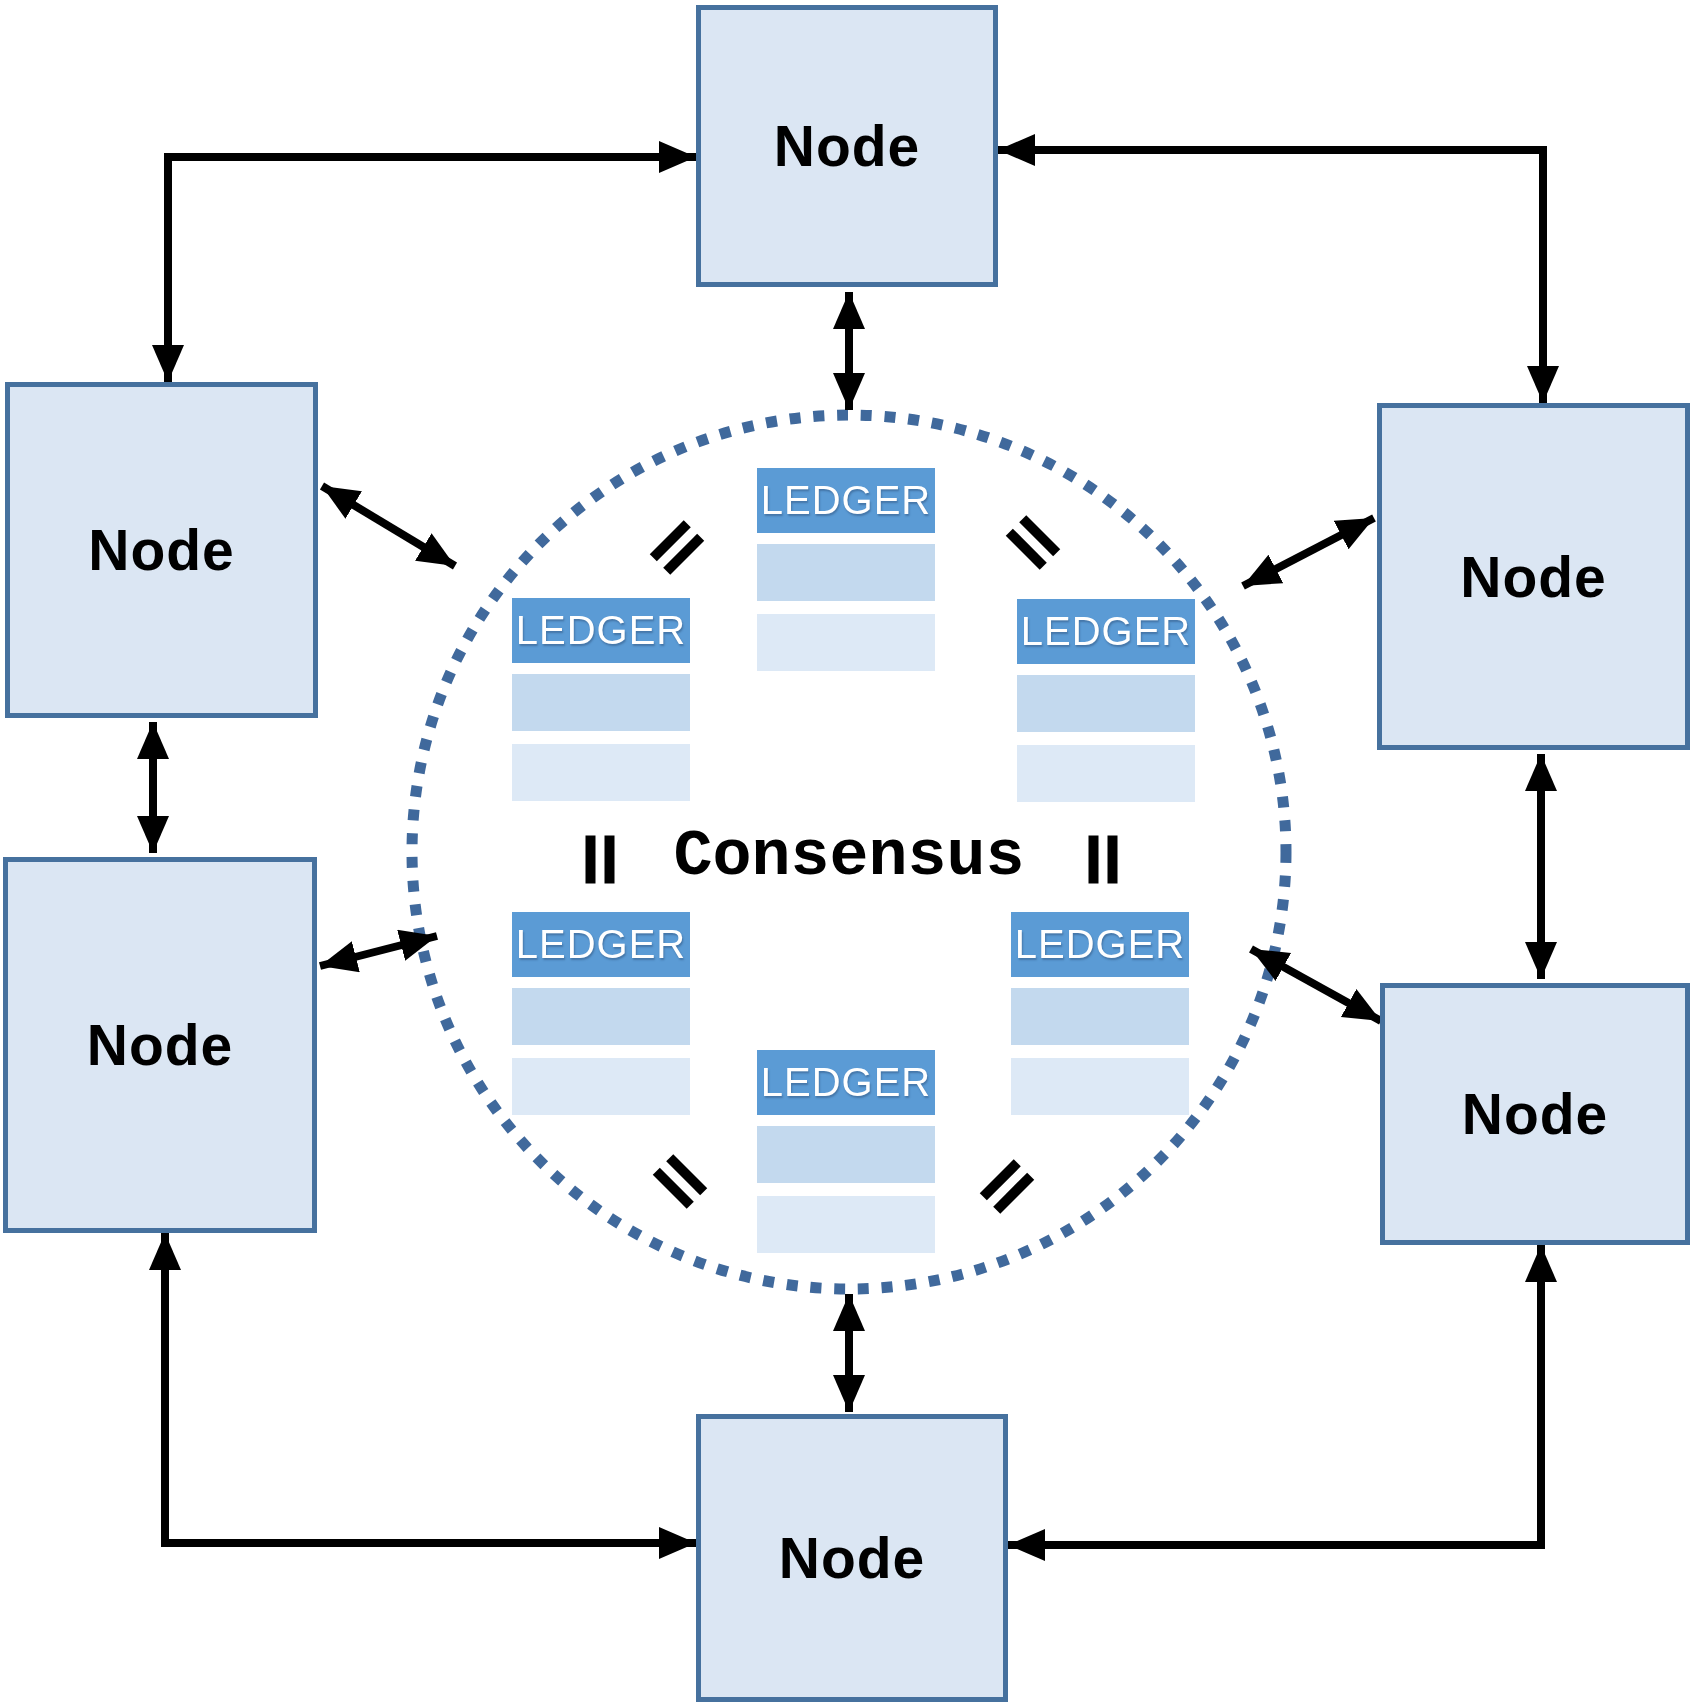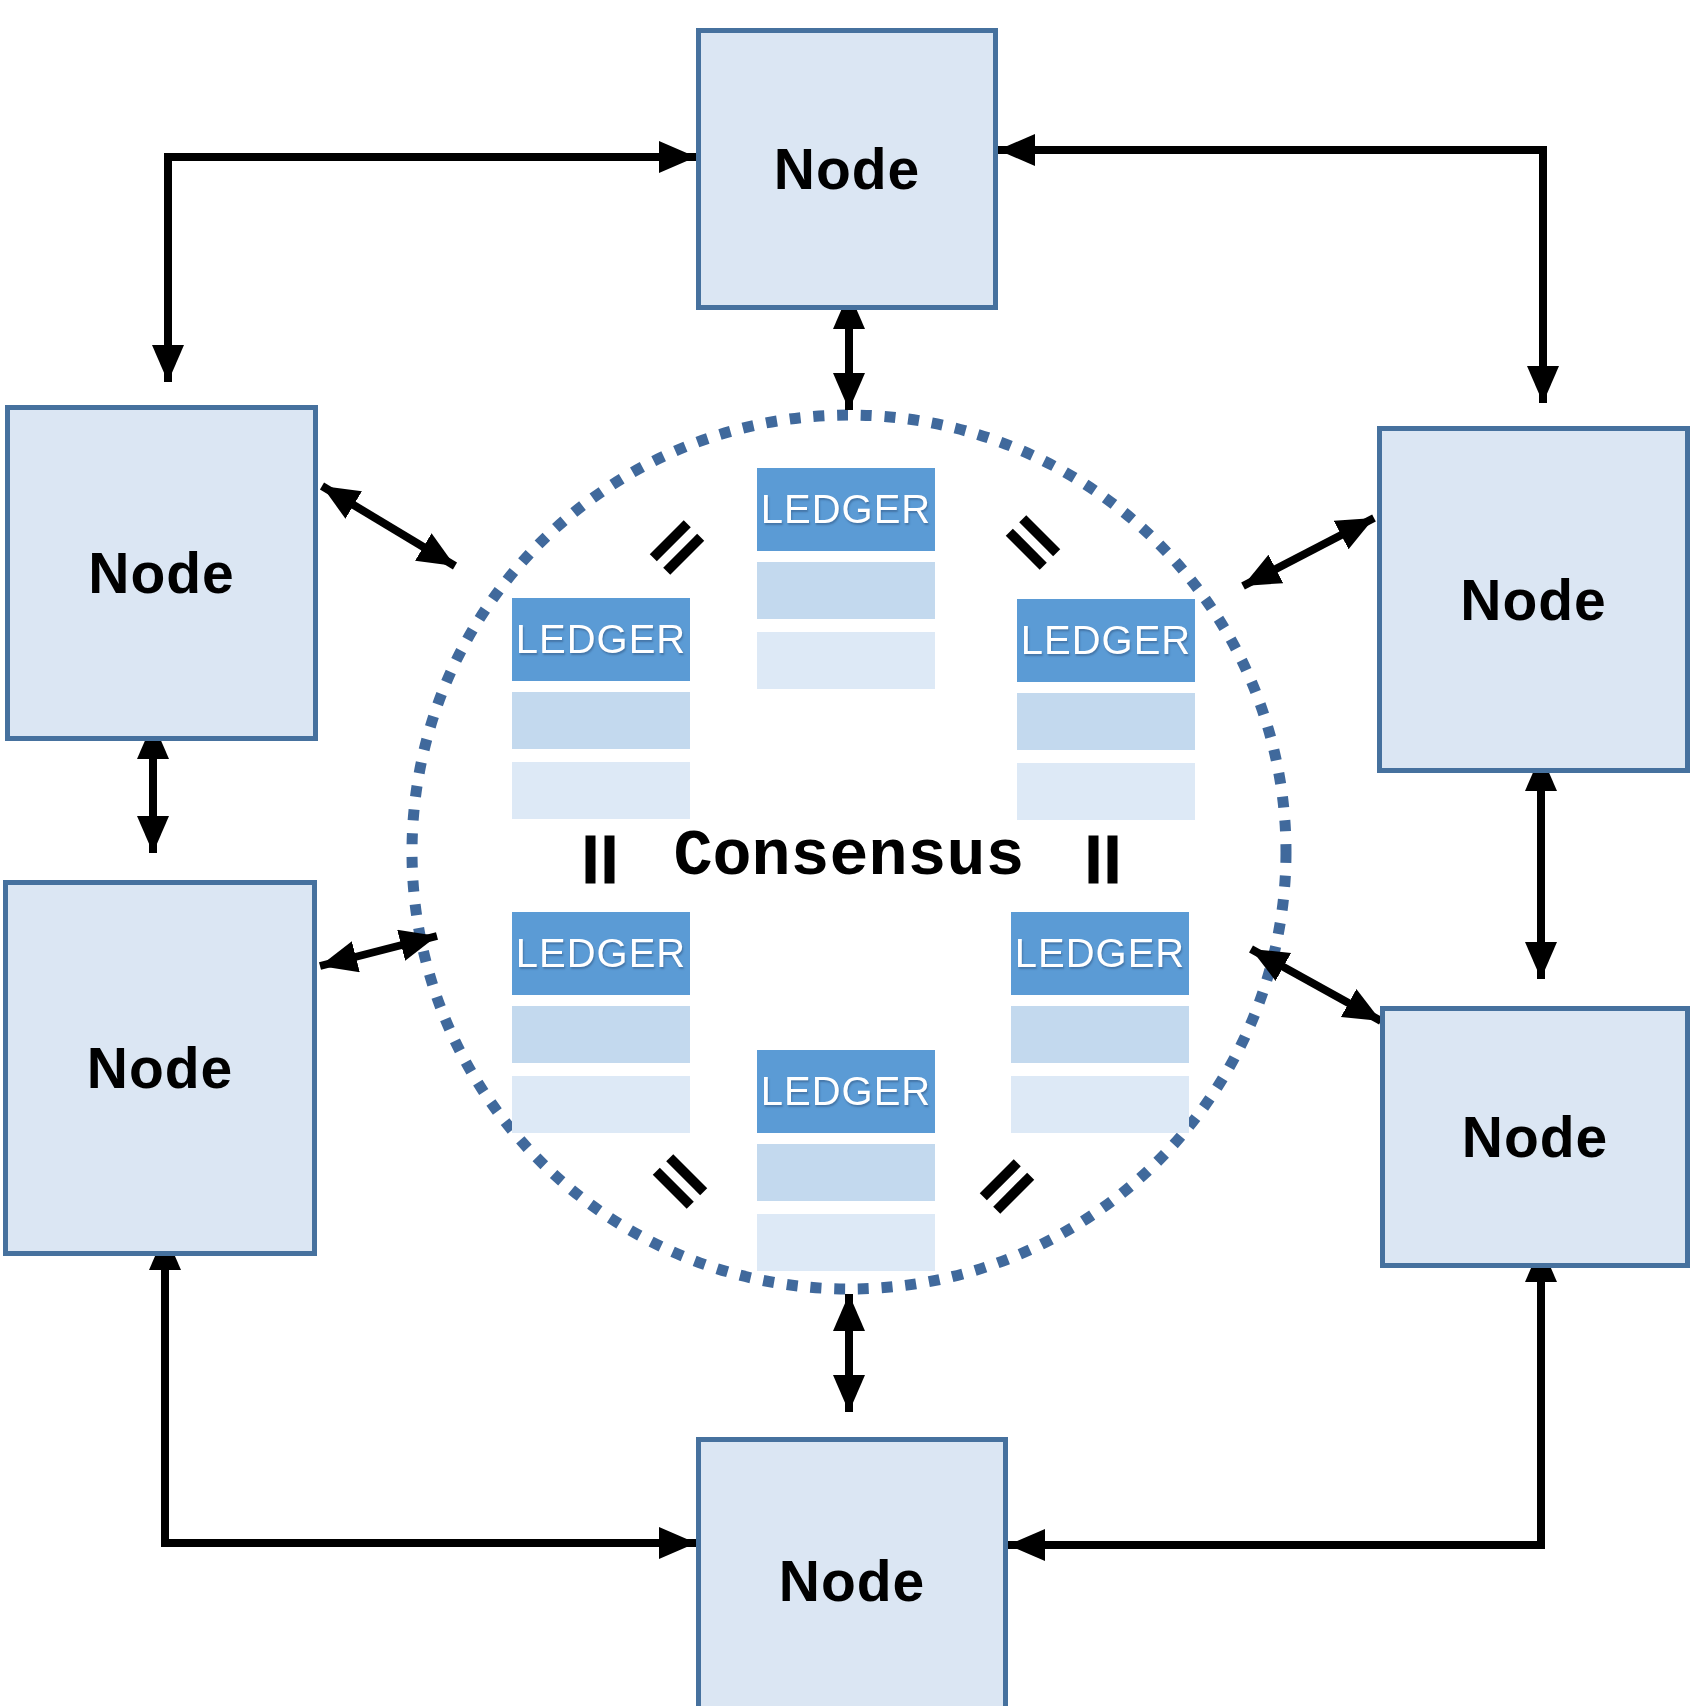--- a/index.html
+++ b/index.html
@@ -15,25 +15,24 @@
     background:var(--background); overflow:hidden;
     font-family:"Liberation Sans", sans-serif;
   }
   #connector-layer{position:absolute; left:0; top:0; width:1698px; height:1706px;}
   .node{
     position:absolute; box-sizing:border-box;
     background:var(--node-fill); border:5px solid var(--node-border);
     display:flex; align-items:center; justify-content:center;
     font-weight:bold; font-size:57px; color:var(--node-text);
     letter-spacing:1px;
-    margin-top:23px;
   }
   .ledger{position:absolute; width:178px;}
   .ledger .hdr{
-    box-sizing:border-box; width:178px; height:83px;
+    box-sizing:border-box; width:178px; height:65px;
     background:var(--ledger-header-bg); color:var(--ledger-header-text);
     font-size:40px; display:flex; align-items:center; justify-content:center;
     text-shadow:1px 2px 2px rgba(40,70,110,.45); letter-spacing:1px;
   }
   .ledger .row{width:178px; height:57px;}
   .ledger .row.medium{background:var(--ledger-row-medium); margin-top:11px;}
   .ledger .row.light{background:var(--ledger-row-light); margin-top:13px;}
   .equals{
     position:absolute; width:48px; height:29px;
     display:flex; flex-direction:column; justify-content:space-between;

